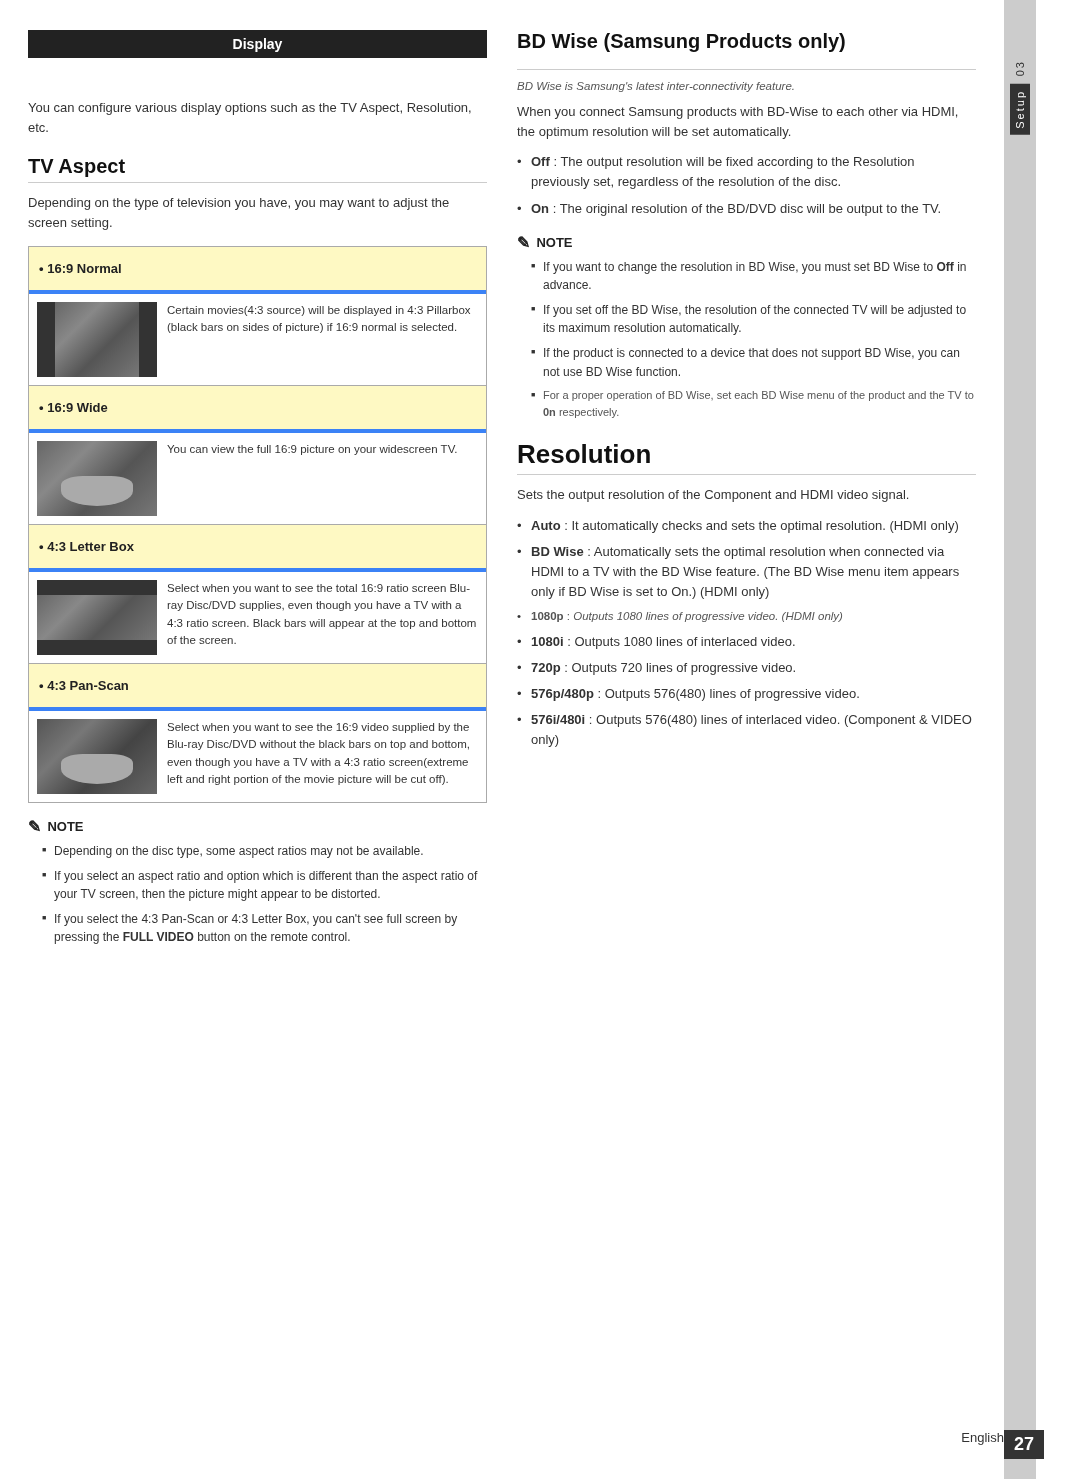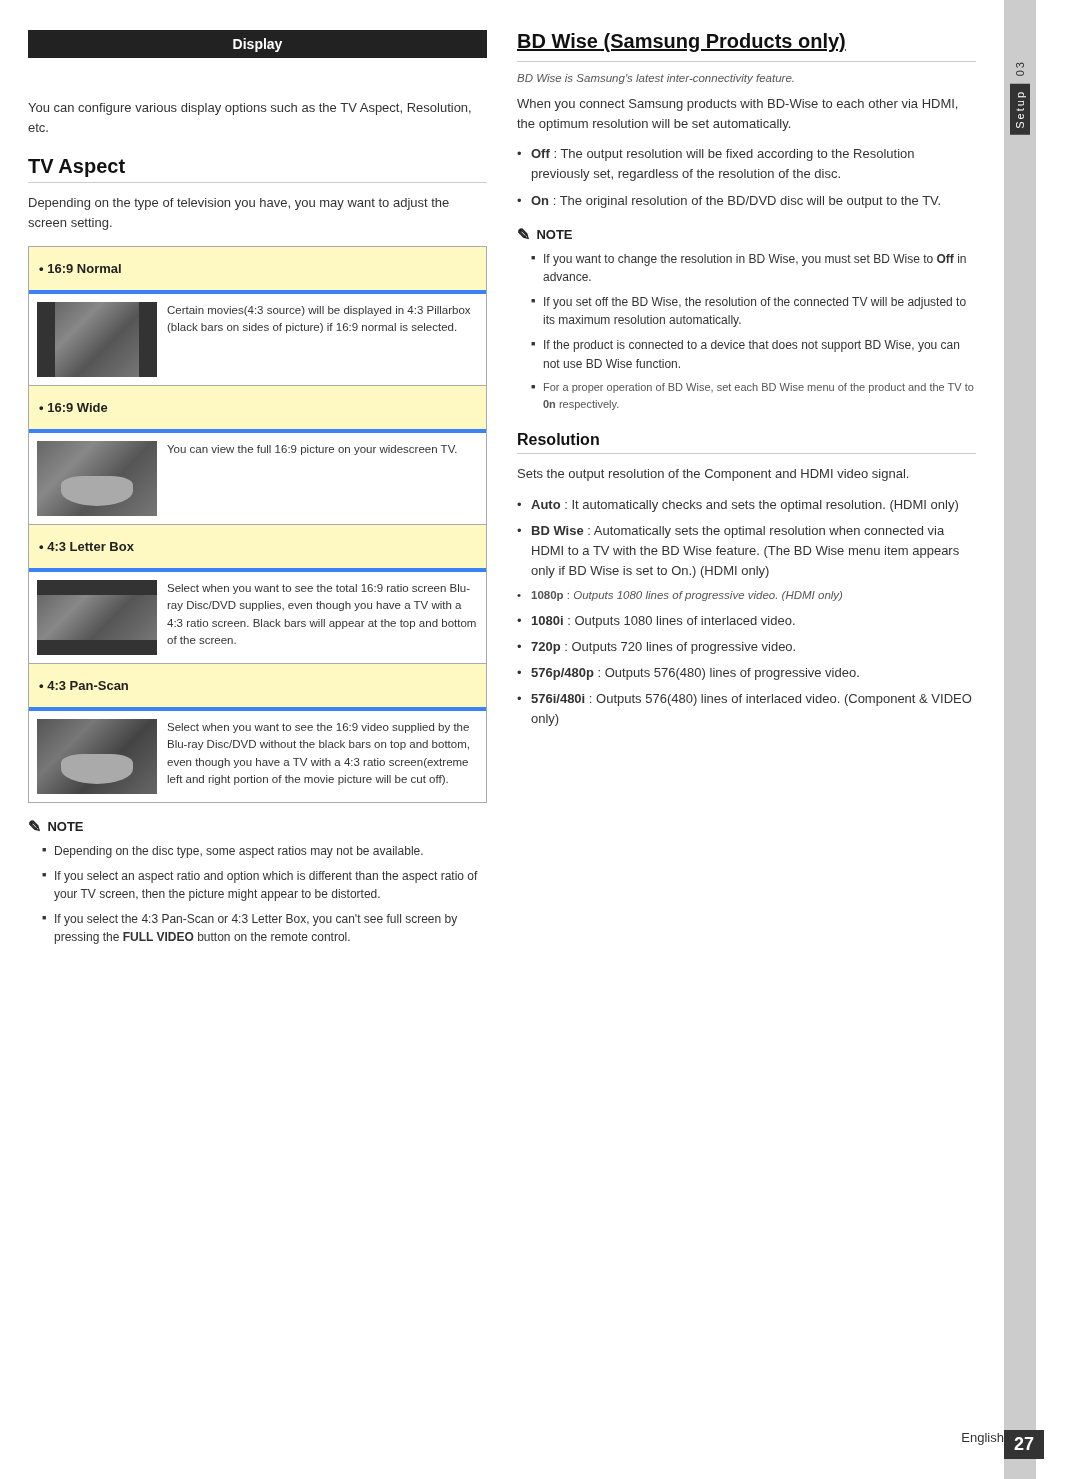--- a/index.html
+++ b/index.html
@@ -216,22 +216,21 @@
       color: #333;
     }
 
     
     .bd-wise-title {
       font-size: 20px;
       font-weight: bold;
       margin-bottom: 10px;
       color: #111;
       border-bottom: 1px solid #ccc;
-      padding-bottom: 8px;
-      text-decoration: underline;
+      padding-bottom: 16px;
     }
 
     .bd-wise-subtitle {
       font-size: 11.5px;
       color: #555;
       margin-bottom: 10px;
       font-style: italic;
     }
 
     .body-text {
@@ -261,21 +260,21 @@
       position: absolute;
       left: 0;
       color: #333;
     }
 
     .bullet-list li strong {
       font-weight: bold;
     }
 
     .resolution-title {
-      font-size: 16px;
+      font-size: 26px;
       font-weight: bold;
       margin-bottom: 10px;
       color: #111;
       border-bottom: 1px solid #ccc;
       padding-bottom: 4px;
       margin-top: 18px;
     }
 
     .page-footer {
       position: absolute;

